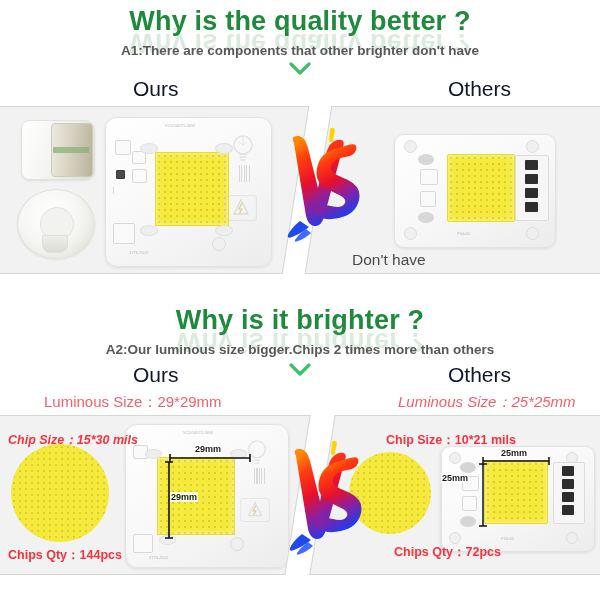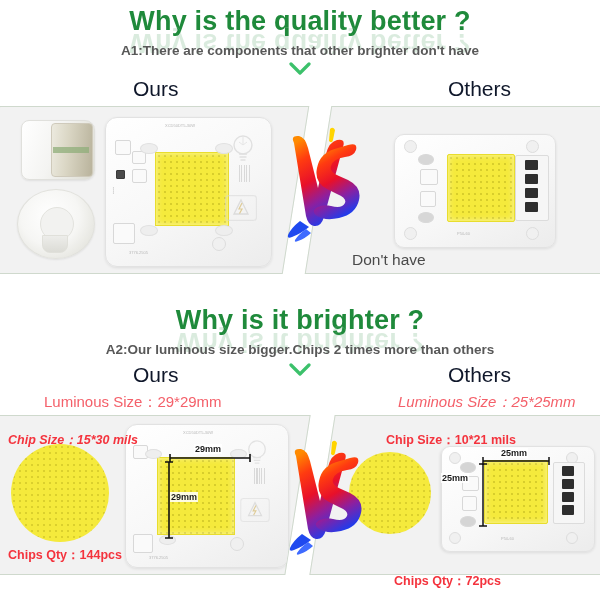--- a/index.html
+++ b/index.html
@@ -439,21 +439,21 @@
   <div class="dim-v" style="left:477px; top:462px;">
     <svg width="12" height="66" viewBox="0 0 12 66">
       <path d="M2 2 h8 M2 64 h8 M6 2 v62" stroke="#111111" stroke-width="1.5" fill="none"></path>
     </svg>
   </div>
   <div class="dim-label" style="left:441px; top:473px;">25mm</div>
 
   <div class="red-note" style="top:432px; left:8px;font-style:italic;">Chip Size：15*30 mils</div>
   <div class="red-note" style="top:432px; left:386px;">Chip Size：10*21 mils</div>
   <div class="red-note" style="top:547px; left:8px;">Chips Qty：144pcs</div>
-  <div class="red-note" style="top:573px; left:394px;">Chips Qty：72pcs</div>
+  <div class="red-note" style="top:544px; left:394px;">Chips Qty：72pcs</div>
 
   <div class="vs-wrap" style="left:288px; top:438px;">
     <svg width="74" height="130" viewBox="0 0 74 130">
       <defs>
         <linearGradient id="vsgrad2" x1="0.25" y1="0" x2="0.6" y2="1">
           <stop offset="0%" stop-color="#ff8a00"></stop>
           <stop offset="22%" stop-color="#ff3b10"></stop>
           <stop offset="48%" stop-color="#e8102a"></stop>
           <stop offset="72%" stop-color="#8e1f9e"></stop>
           <stop offset="100%" stop-color="#1a3df0"></stop>

